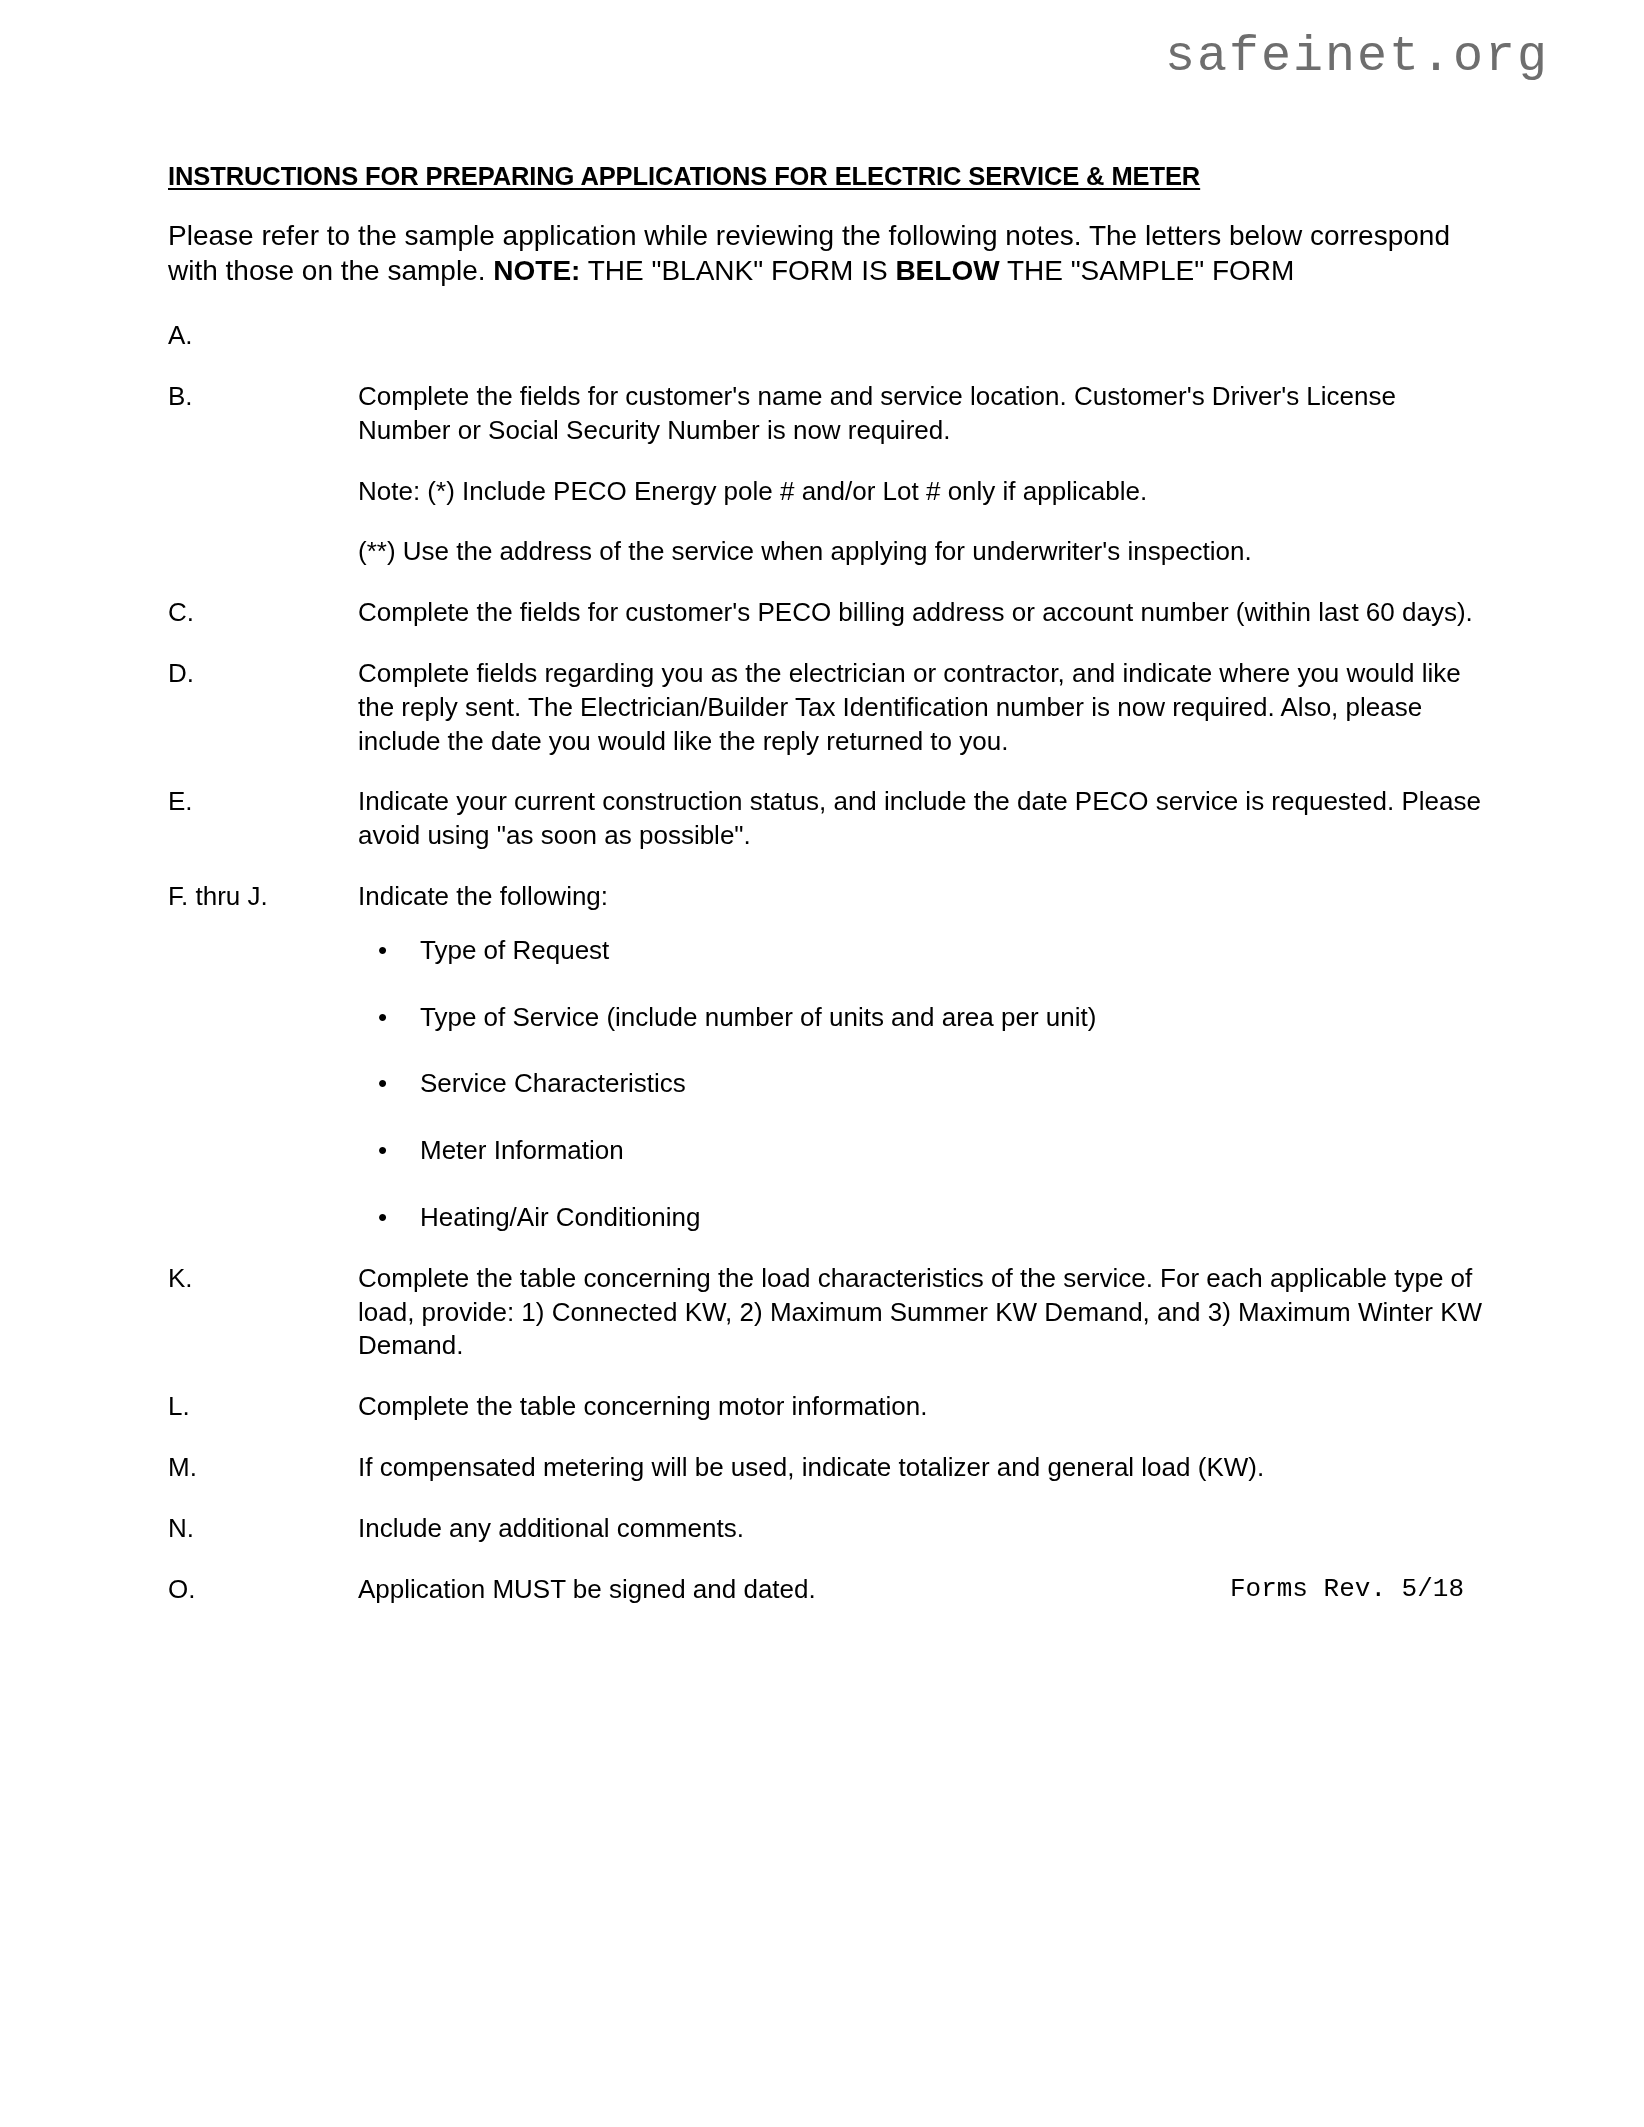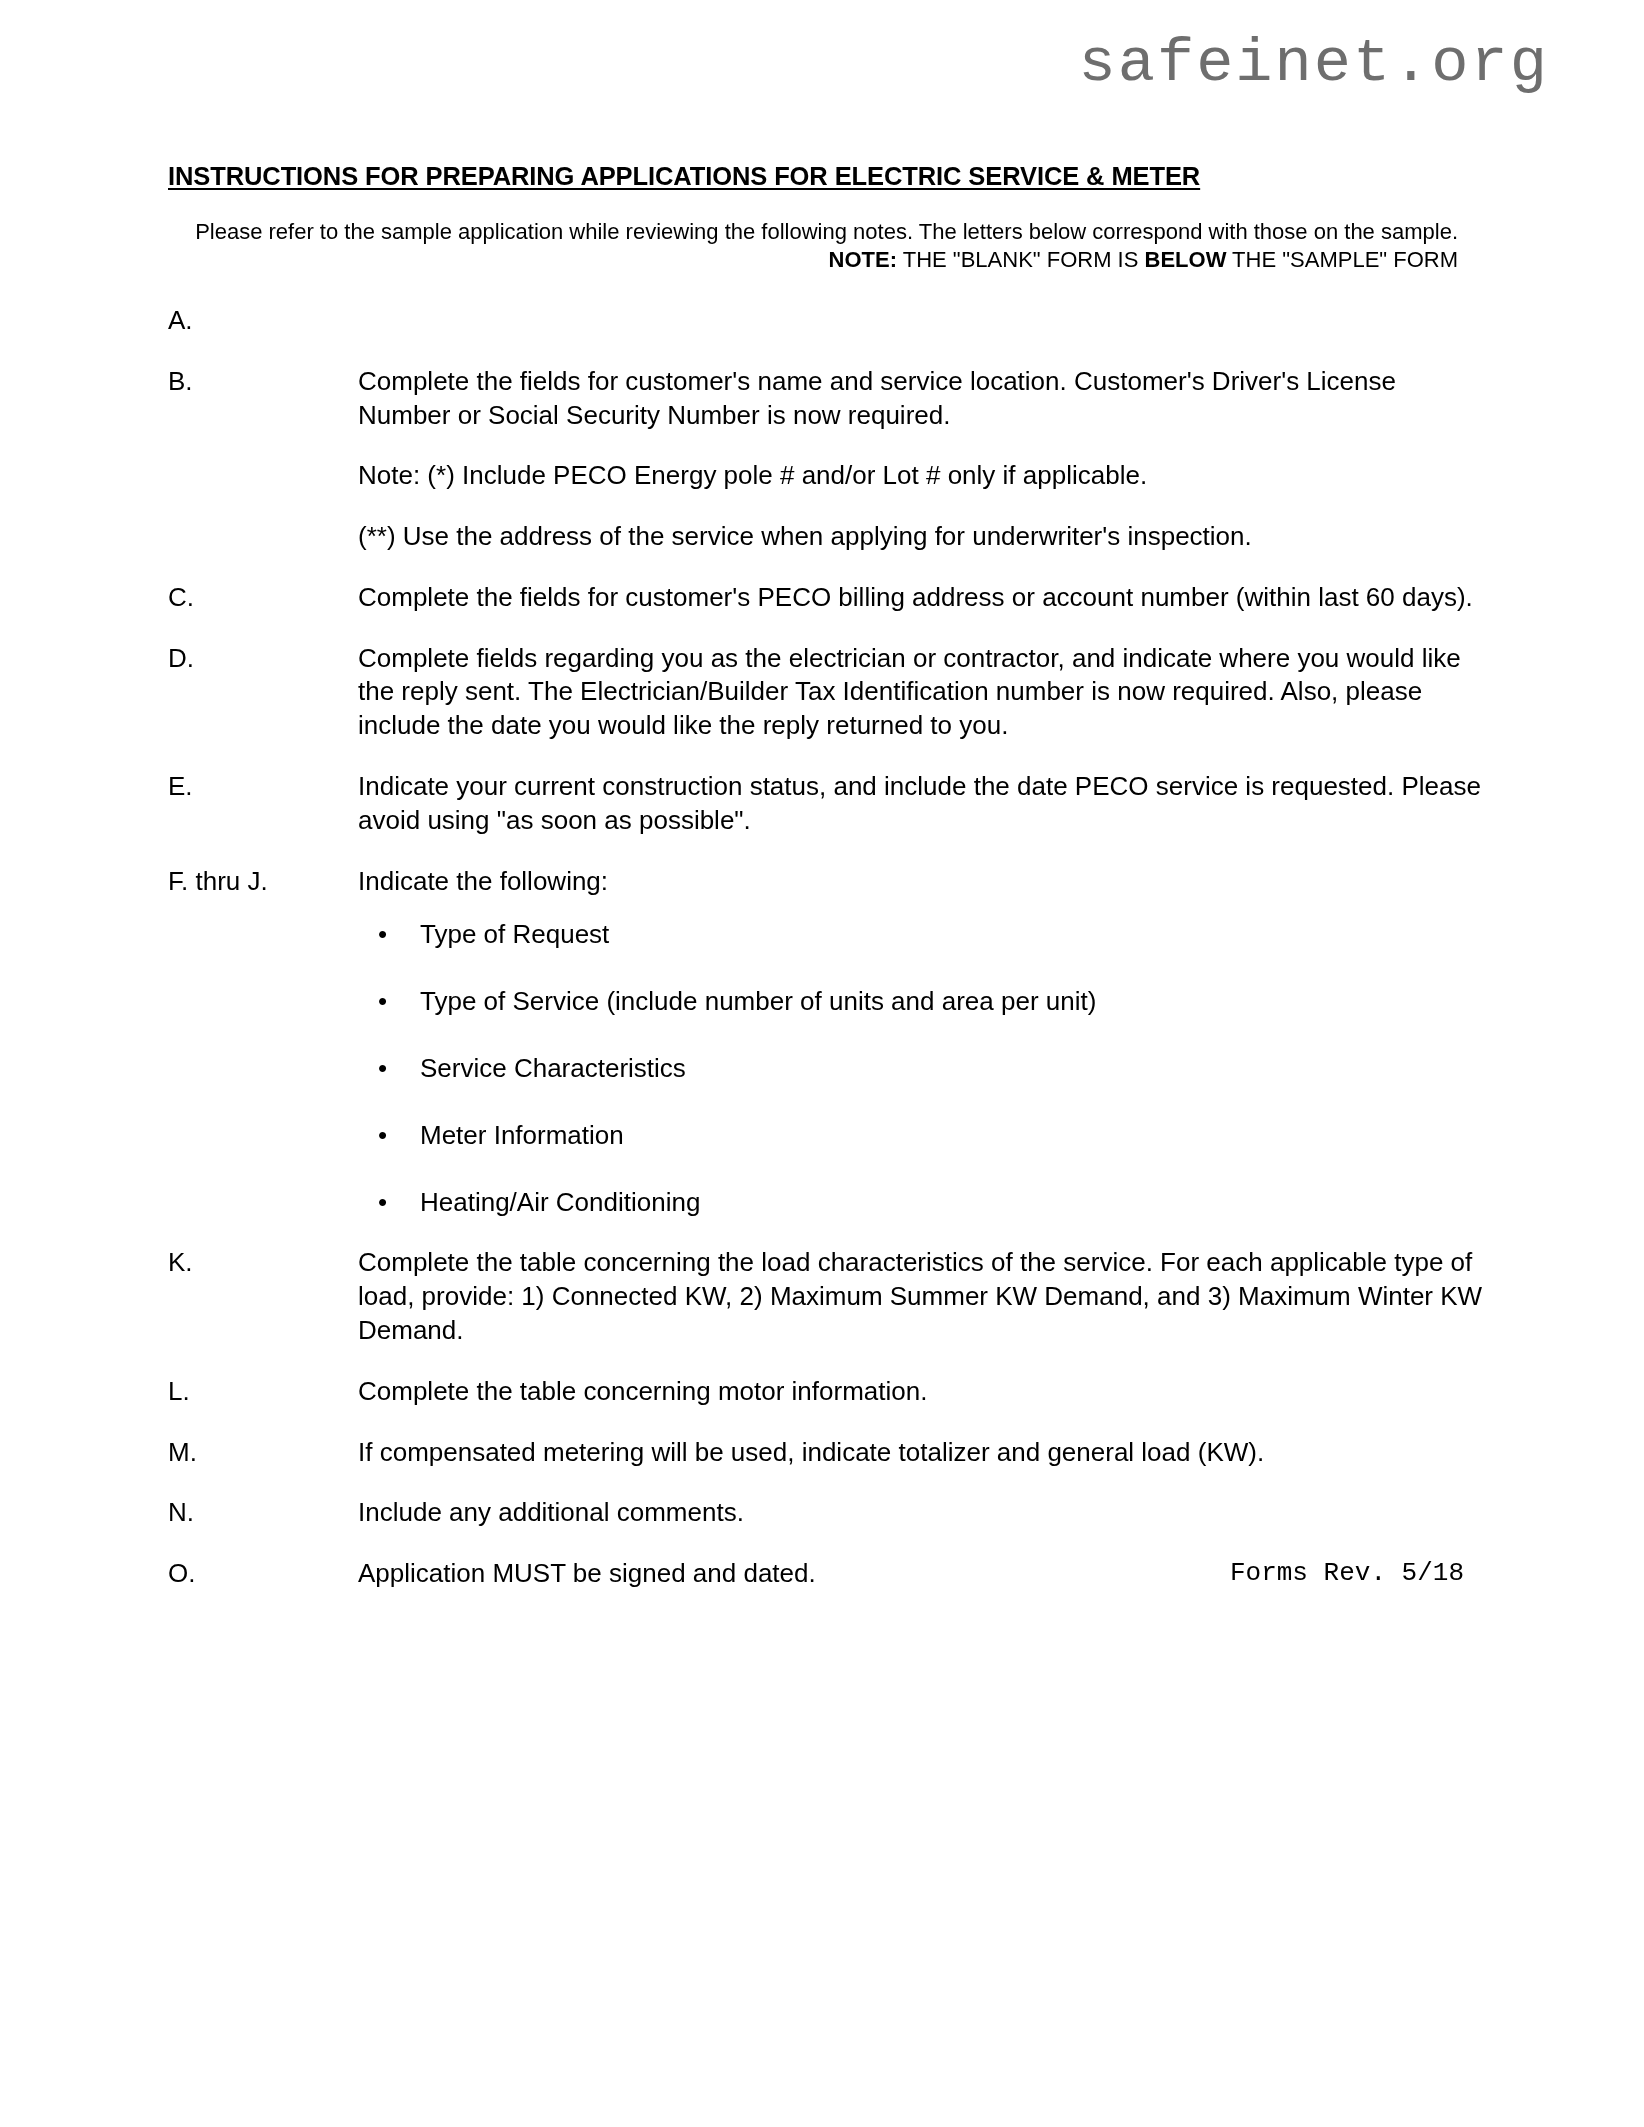--- a/index.html
+++ b/index.html
@@ -20,21 +20,21 @@
     box-sizing: border-box;
     overflow: hidden;
   }
 
   
   .watermark {
     position: absolute;
     top: 28px;
     right: 95px;
     font-family: "Liberation Mono", "DejaVu Sans Mono", monospace;
-    font-size: 62px;
+    font-size: 50px;
     letter-spacing: 2px;
     color: #6e6e6e;
     white-space: nowrap;
     user-select: none;
   }
 
   
   .content {
     position: absolute;
     left: 168px;
@@ -46,25 +46,24 @@
     font-size: 25.5px;
     font-weight: bold;
     letter-spacing: -0.1px;
     margin: 0 0 26px 0;
     line-height: 1.2;
     text-decoration: underline;
     text-underline-offset: 3px;
   }
 
   p.intro {
-    font-size: 22px;
+    font-size: 28px;
     line-height: 1.28;
     margin: 0 0 30px 0;
     max-width: 1290px;
-    text-align: right;
   }
   p.intro b { font-weight: bold; }
 
   
   .item {
     display: flex;
     align-items: flex-start;
     margin-bottom: 27px;
   }
   .item-letter {

